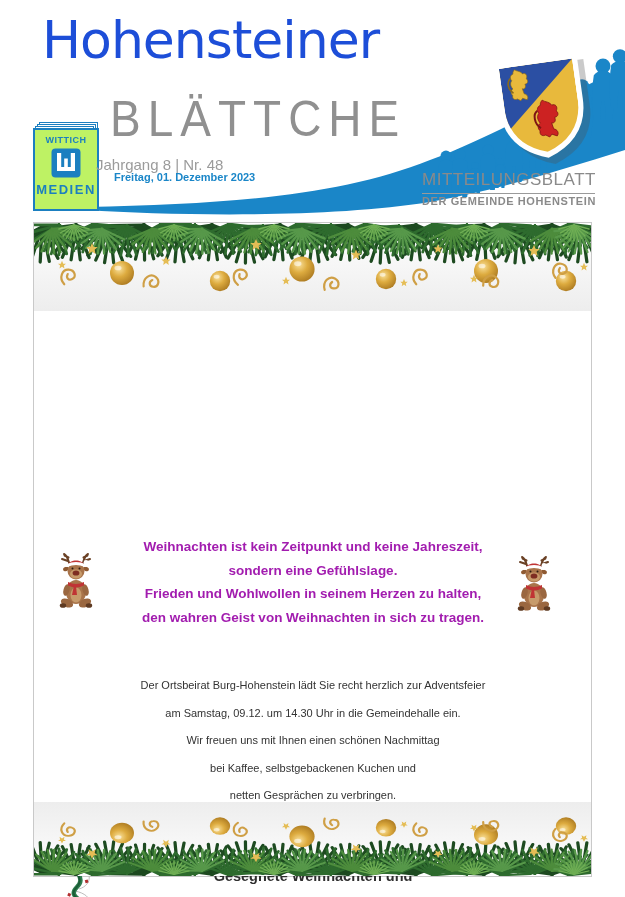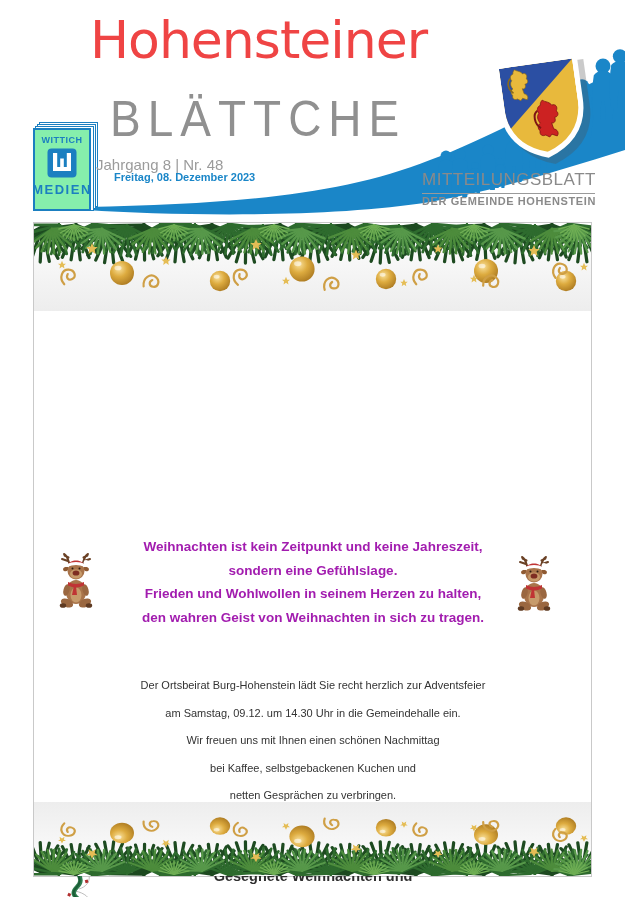--- a/index.html
+++ b/index.html
@@ -2,29 +2,29 @@
 <html><head>
 <meta charset="utf-8">
 <style>
   html,body{margin:0;padding:0;background:#fff;}
   #page{position:relative;width:625px;height:897px;background:#fff;overflow:hidden;
         font-family:"Liberation Sans",sans-serif;}
   
   #header{position:absolute;left:0;top:0;width:625px;height:222px;}
   #swoosh{position:absolute;left:0;top:0;width:625px;height:222px;}
   #masthead-title{position:absolute;left:42px;top:10px;font-family:"DejaVu Sans",sans-serif;
-        font-size:52px;font-weight:400;color:#ef4444;letter-spacing:-1px;margin-left:48px;}
+        font-size:52px;font-weight:400;color:#1d4ed8;letter-spacing:-1px;}
   #masthead-subtitle{position:absolute;left:110px;top:90px;font-size:46px;font-weight:400;
         color:#909090;letter-spacing:7px;transform:scaleY(1.08);transform-origin:left top;}
   
   #wittich{position:absolute;left:33px;top:128px;width:59px;height:85px;}
   .wpage{position:absolute;left:0;top:0;width:57px;height:83px;border:1.5px solid #1b7fc0;background:#fff;}
   #wittich .p3{transform:translate(6px,-6px);} #wittich .p2{transform:translate(4px,-4px);}
   #wittich .p1{transform:translate(2px,-2px);}
-  .wmain{position:absolute;left:0;top:0;width:58px;height:83px;border:2px solid #1b7fc0;background:#86efac;
+  .wmain{position:absolute;left:0;top:0;width:66px;height:83px;border:2px solid #1b7fc0;background:#bef264;
         box-sizing:border-box;display:flex;flex-direction:column;align-items:center;}
   .wtop{font-size:9px;font-weight:700;color:#1b7fc0;letter-spacing:.5px;margin-top:5px;}
   .wemblem{margin-top:3px;}
   .wbot{font-size:13px;font-weight:700;color:#1b7fc0;letter-spacing:1.5px;margin-top:4px;}
   #issue-line{position:absolute;left:96px;top:156px;font-size:15px;color:#9b9b9b;}
   #date-line{position:absolute;left:114px;top:171px;font-size:11px;font-weight:700;color:#1a86c8;}
   #coat{position:absolute;left:492px;top:52px;width:104px;height:116px;}
   #orgblock{position:absolute;left:422px;top:170px;width:173px;text-align:center;}
   #org-title{font-size:17px;color:#8a8a8a;letter-spacing:.5px;border-bottom:1px solid #9a9a9a;
         padding-bottom:3px;white-space:nowrap;}
@@ -234,21 +234,21 @@
         <span class="wtop">WITTICH</span>
         <svg class="wemblem" width="30" height="30" viewBox="0 0 30 30">
           <rect x="0.5" y="0.5" width="29" height="29" rx="4" fill="#1b7fc0"></rect>
           <path d="M6,5 h4.2 v14 h3 v-8.5 h3.6 v8.5 h3 v-14 h4.2 v18 q-9,0 -18,0 z" fill="#ffffff"></path>
         </svg>
         <span class="wbot">MEDIEN</span>
       </div>
     </div>
 
     <div id="issue-line">Jahrgang 8 | Nr. 48</div>
-    <div id="date-line">Freitag, 08. Dezember 2023</div>
+    <div id="date-line">Freitag, 01. Dezember 2023</div>
 
     <svg id="coat" viewBox="0 0 104 116">
       <g transform="rotate(-8 52 58)">
         <path d="M11,9 H95 V55 Q95,95 53,109 Q11,95 11,55 Z" fill="rgba(80,80,80,0.3)" transform="translate(3,4)"></path>
         <path d="M8,6 H92 V52 Q92,92 50,106 Q8,92 8,52 Z" fill="#ffffff"></path>
         <clipPath id="shieldClip">
             <path d="M13,11 H87 V51 Q87,88 50,100 Q13,88 13,51 Z"></path>
           </clipPath>
         <g clip-path="url(#shieldClip)">
           <rect x="13" y="11" width="74" height="90" fill="#e8b93c"></rect>

